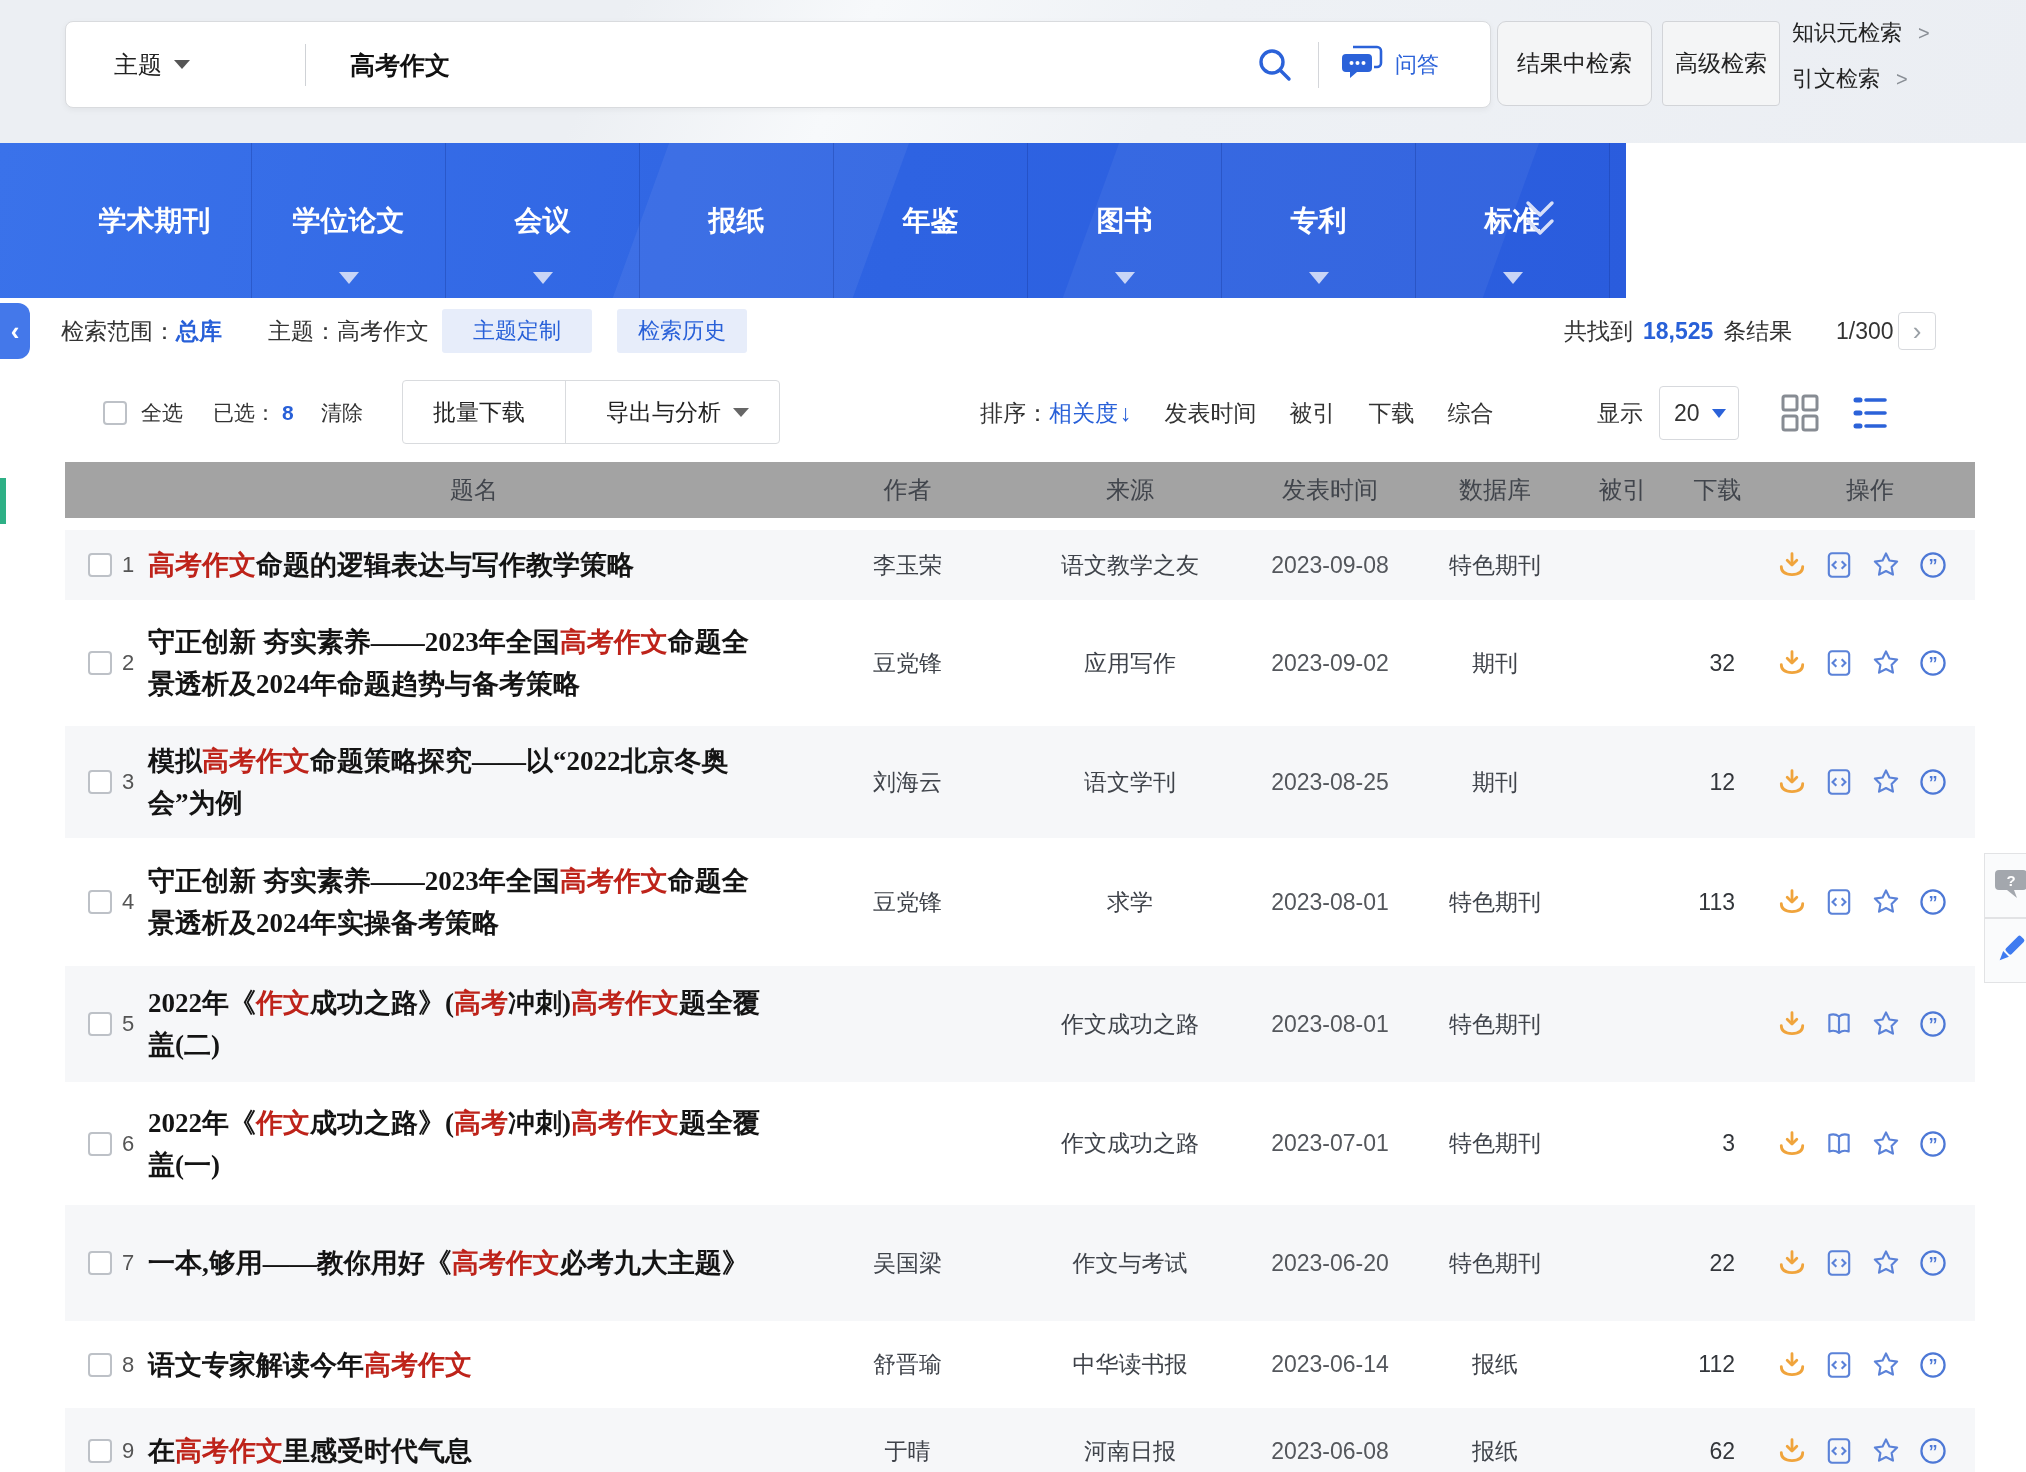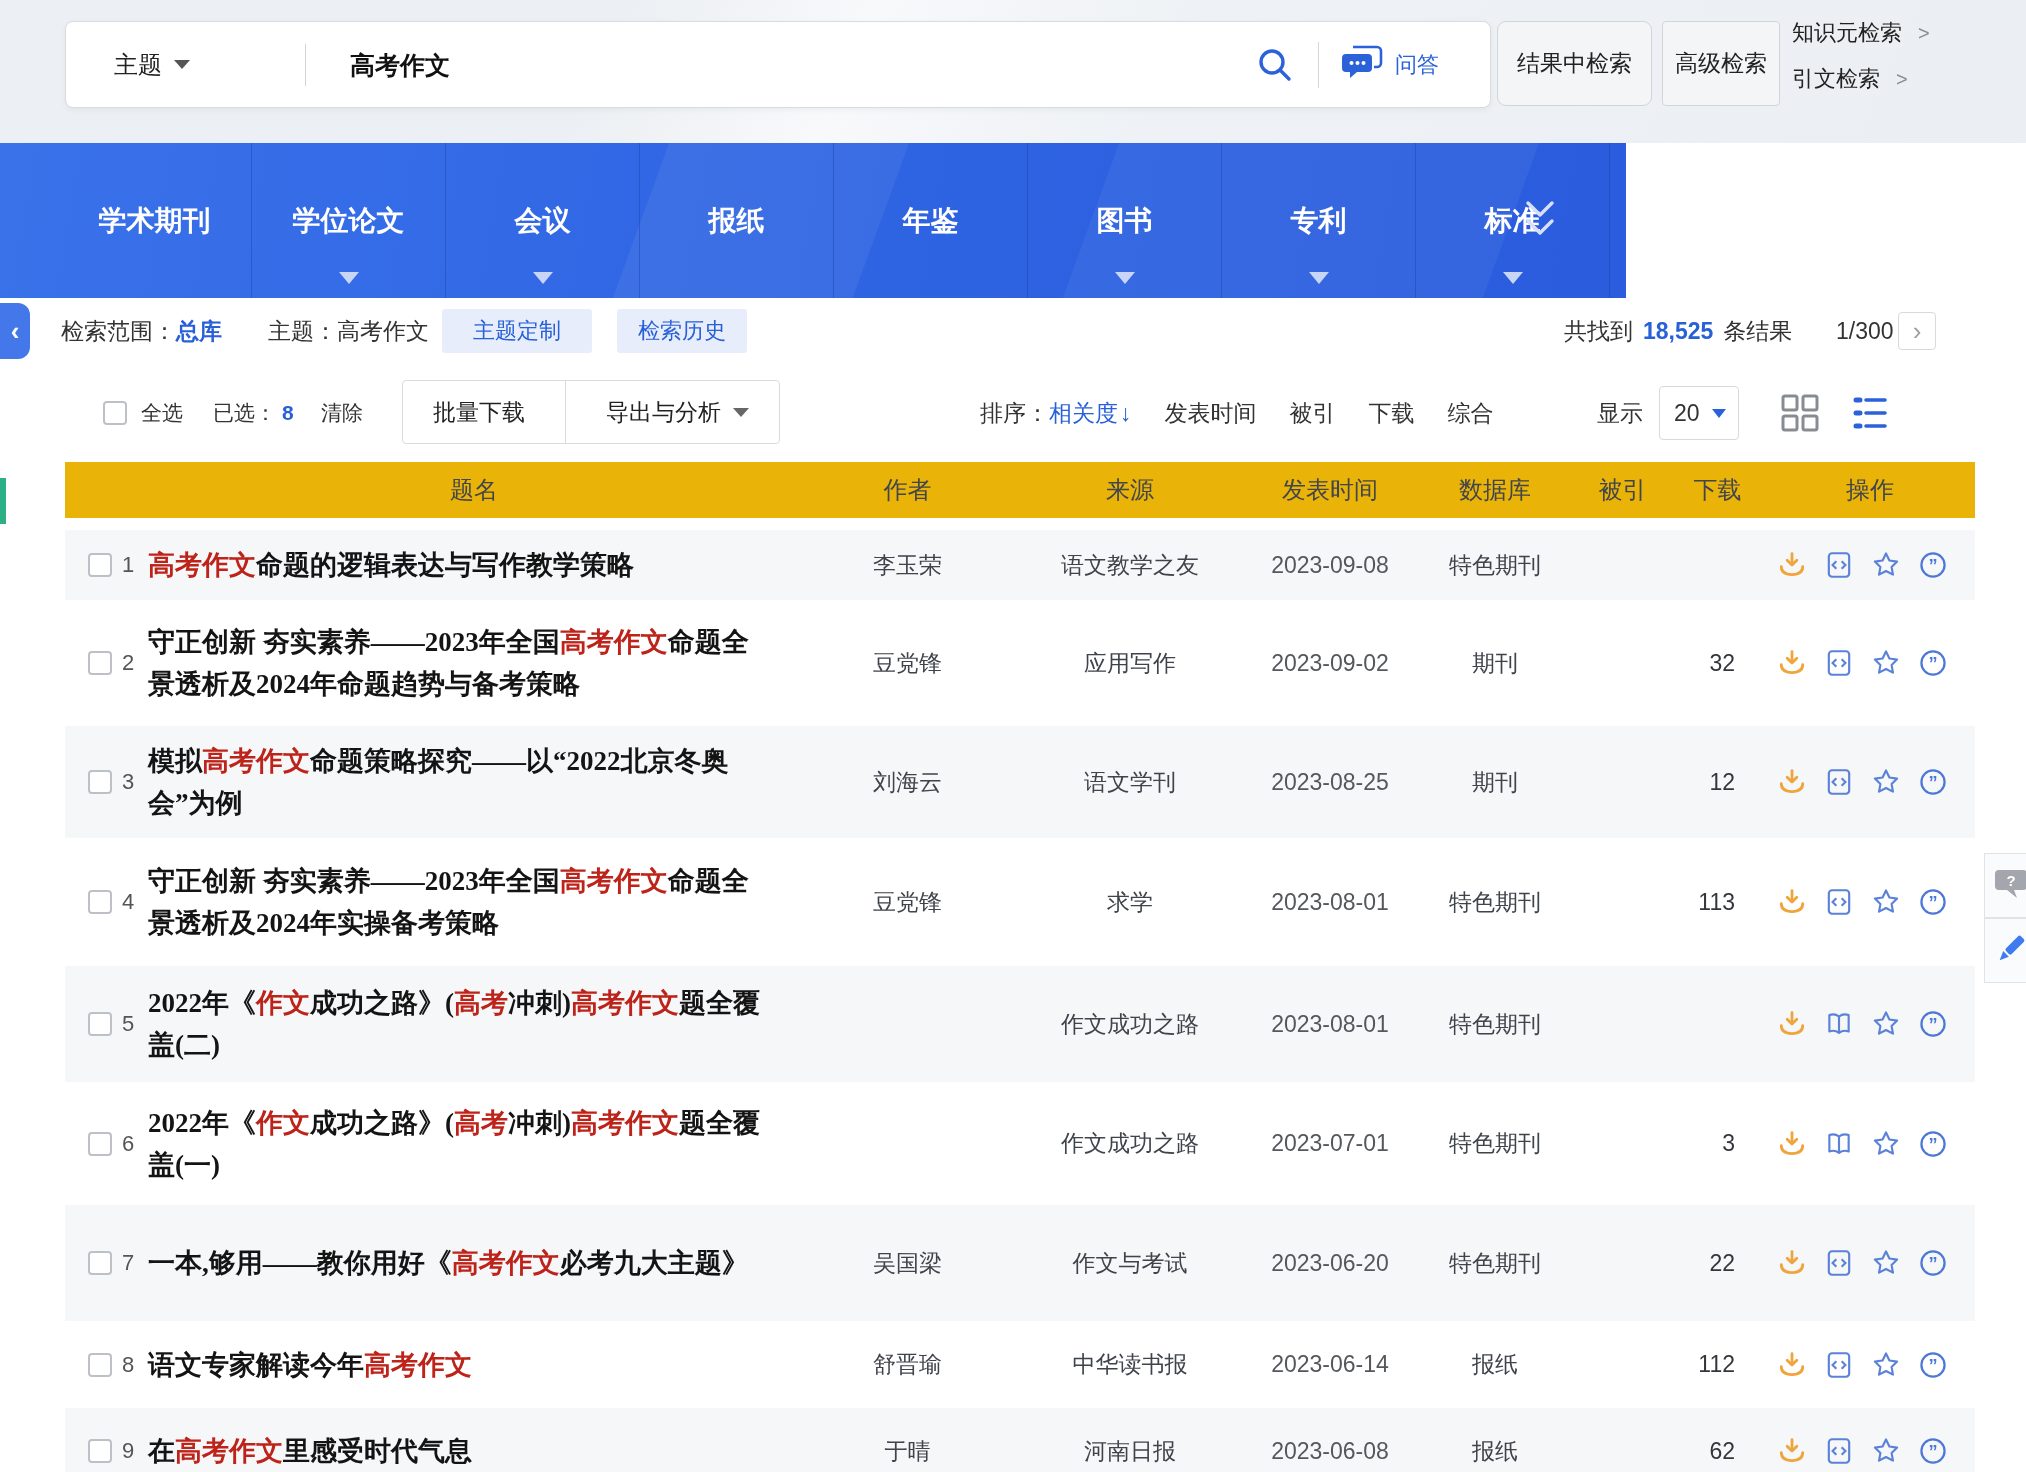--- a/index.html
+++ b/index.html
@@ -68,21 +68,21 @@
   .display-group{position:absolute;left:1597px;top:0;height:98px;display:flex;align-items:center;gap:16px;font-size:23px;color:#333;}
   .display-select{width:80px;height:54px;border:1px solid #d7d9dd;border-radius:4px;display:flex;align-items:center;
     justify-content:space-between;padding:0 12px 0 14px;box-sizing:border-box;cursor:pointer;background:#fff;}
   .blue-caret{width:0;height:0;border-left:7px solid transparent;border-right:7px solid transparent;border-top:9px solid #2b62d9;}
   .view-icon{position:absolute;top:26px;width:46px;height:46px;cursor:pointer;}
 
   
   .green-strip{position:absolute;left:0;top:478px;width:6px;height:46px;background:#2eb086;}
   .table-wrap{position:absolute;left:65px;top:462px;width:1910px;}
   .grid-row{display:grid;grid-template-columns:83px 652px 215px 230px 170px 160px 95px 95px 210px;align-items:center;}
-  .table-header{height:56px;background:#eab308;}
+  .table-header{height:56px;background:#a3a3a3;}
   .hcell{font-size:24px;color:#41454c;text-align:center;}
   .rows{margin-top:12px;}
   .result-row{background:#fff;}
   .result-row.alt{background:#f6f7f9;}
   .result-row:nth-of-type(1){height:70px;}
   .result-row:nth-of-type(2){height:126px;}
   .result-row:nth-of-type(3){height:112px;}
   .result-row:nth-of-type(4){height:128px;}
   .result-row:nth-of-type(5){height:116px;}
   .result-row:nth-of-type(6){height:123px;}

